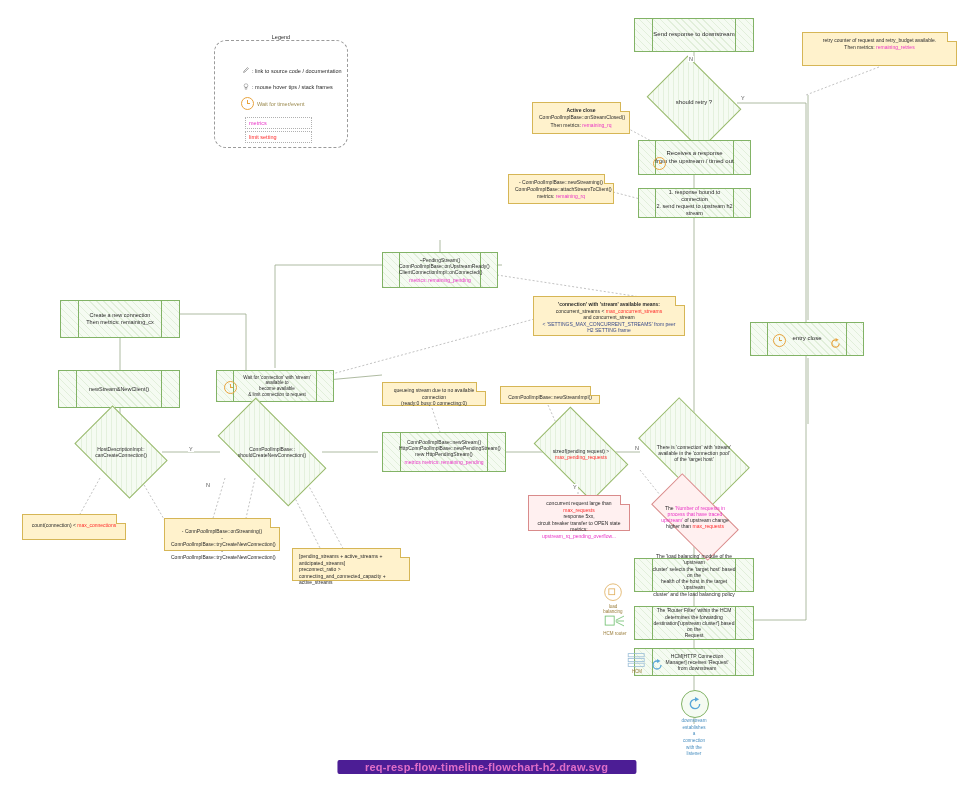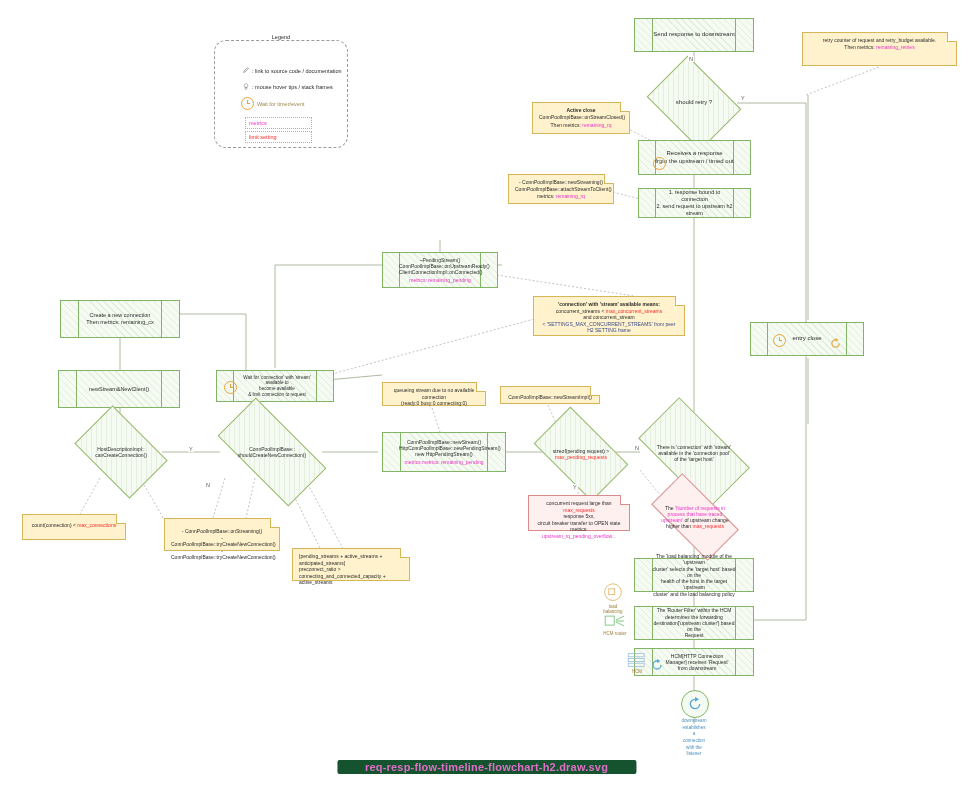--- a/index.html
+++ b/index.html
@@ -71,21 +71,21 @@
 
   .sidebadge{position:absolute;width:26px;text-align:center;font-size:4.5px;color:#9a7d3a;}
 
   
   .entrycircle{position:absolute;width:26px;height:26px;border-radius:50%;
       border:1.4px solid #82b366;background:#f5fbf2;}
 
   
   #footer{position:absolute;left:50%;transform:translateX(-50%);bottom:20px;
       font-size:11px;font-weight:bold;color:#e06ec8;letter-spacing:.2px;}
-  #footer .hl{background:#14532d;padding:1px 28px;border-radius:2px;}
+  #footer .hl{background:#4c1d95;padding:1px 28px;border-radius:2px;}
 
   .lbl{position:absolute;font-size:5.5px;color:#555;background:#fff;padding:0 1px;}
 </style>
 </head>
 <body>
 
 <div id="canvas">
 
   <svg id="wires" viewBox="0 0 973 793">
     <g stroke="#9aa98a" stroke-width=".8" fill="none">

